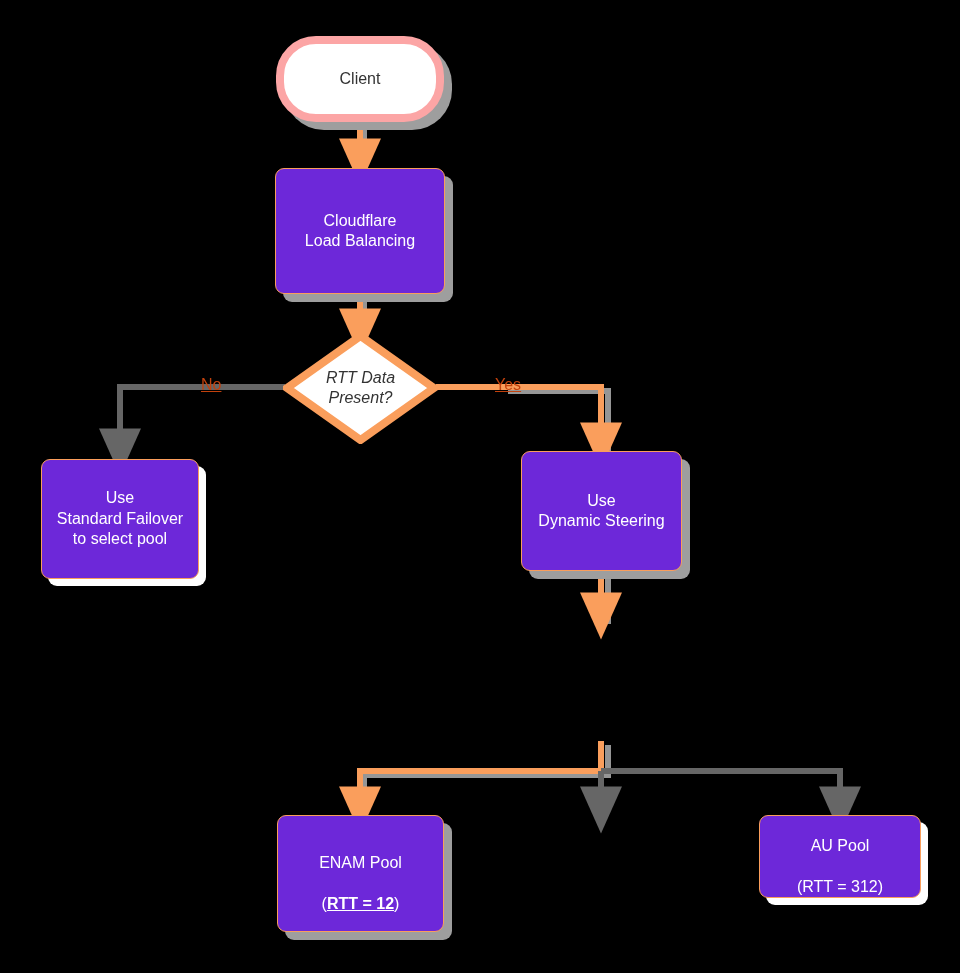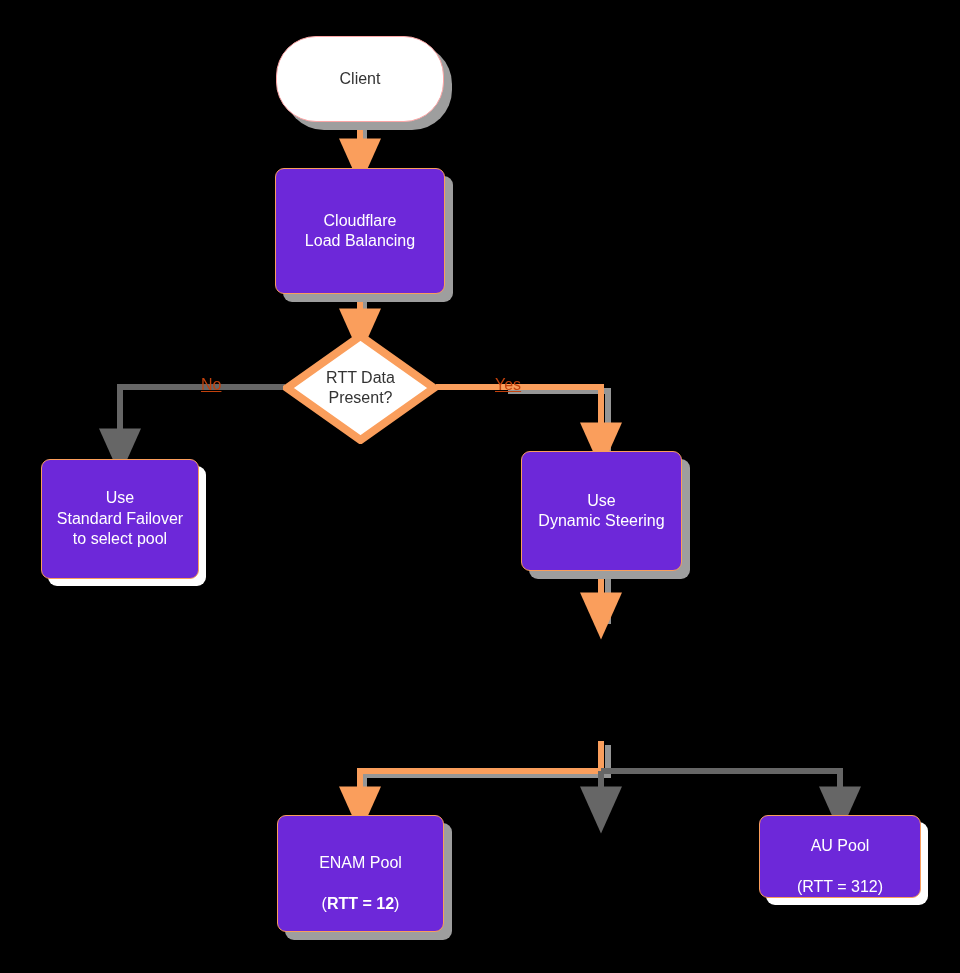--- a/index.html
+++ b/index.html
@@ -43,28 +43,29 @@
   }
   .shadow-gray {
     box-shadow: 8px 8px 0 0 #9E9E9E;
   }
   .shadow-white {
     box-shadow: 7px 7px 0 0 #FFFFFF;
   }
   
   .terminator {
     background: #FFFFFF;
-    border: 1px solid #fca5a5;
+    border: 8px solid #fca5a5;
     border-radius: 40px;
     color: #333333;
     font-size: 16px;
   }
   
   .diamond-wrap {
     position: absolute;
+    font-style: italic;
   }
   .diamond-shape {
     position: absolute;
     left: 0; top: 0;
     width: 100%; height: 100%;
   }
   .diamond-label {
     position: absolute;
     left: 0; top: 0;
     width: 100%; height: 100%;
@@ -80,21 +81,21 @@
   .edge-label {
     position: absolute;
     color: #c2410c;
     font-size: 16px;
     font-family: "Liberation Sans", sans-serif;
     background: transparent;
     padding: 1px 3px;
     white-space: nowrap;
     text-decoration: underline;
   }
-  .bold-seg { font-weight: bold; }
+  .bold-seg { font-weight: bold; text-decoration: underline; }
 </style>
 </head>
 <body>
 
 <div id="canvas">
 
   <svg id="edge-layer" viewBox="0 0 960 973" width="960" height="973">
     <defs>
       <marker id="arrow-orange" markerWidth="9" markerHeight="9" refX="4.5" refY="4.5" orient="auto" markerUnits="strokeWidth">
         <path d="M 0.6 1 L 8.4 4.5 L 0.6 8 z" fill="#FA9E5C"></path>

